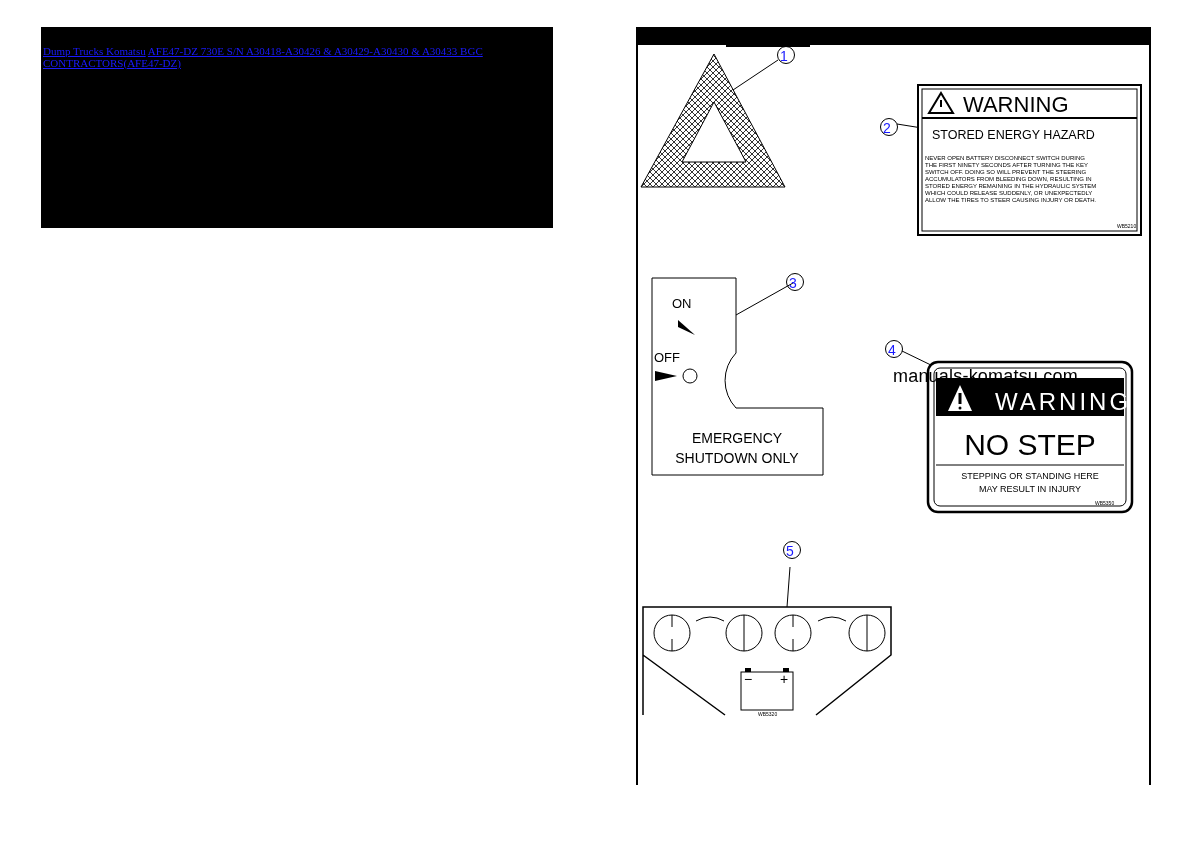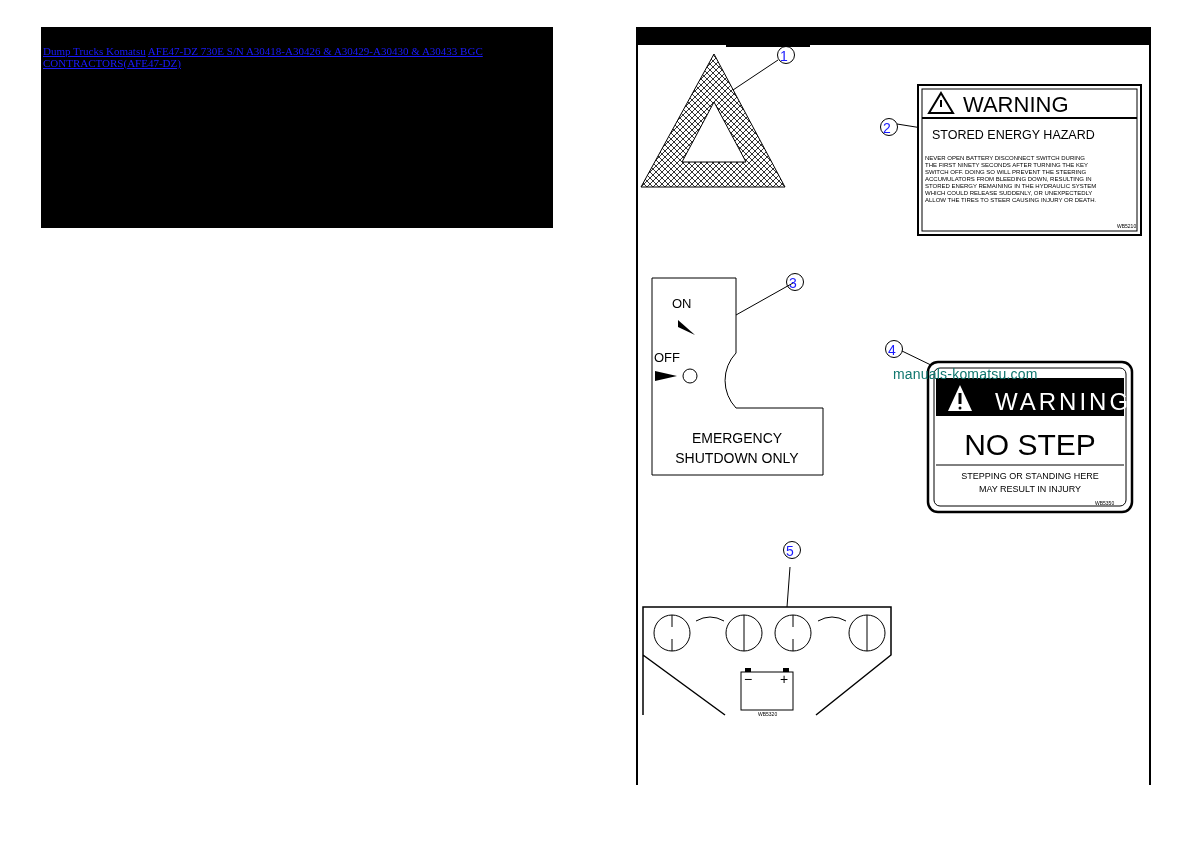--- a/index.html
+++ b/index.html
@@ -6,21 +6,21 @@
   body { width:1190px; height:842px; position:relative; overflow:hidden; font-family:"Liberation Sans", sans-serif; }
   .left-box { position:absolute; left:41px; top:27px; width:512px; height:201px; background:#000000; }
   .title-link { position:absolute; left:2px; top:18px; width:500px; font-family:"Liberation Serif", serif; font-size:11px; line-height:12px; color:#1a1aff; }
   .title-link a { color:#1a1aff; text-decoration:underline; }
   .panel { position:absolute; left:636px; top:27px; width:511px; height:758px; border-left:2px solid #000; border-right:2px solid #000; box-sizing:content-box; }
   .panel-header { position:absolute; left:-2px; top:0; width:515px; height:18px; background:#000; }
   .panel-header-tab { position:absolute; left:88px; top:18px; width:84px; height:2px; background:#000; }
   .fig { position:absolute; }
   .callout { position:absolute; width:16px; height:16px; border:1px solid #000; border-radius:50%; background:transparent; }
   .callout span { position:absolute; left:2px; top:2px; font-size:14px; line-height:14px; color:#1a1aff; }
-  .watermark { position:absolute; left:893px; top:366px; font-size:14px; color:#0f766e; background:transparent; letter-spacing:0.2px; }
+  .watermark { position:absolute; left:893px; top:366px; font-size:18px; color:#000000; background:transparent; letter-spacing:0.2px; }
   svg text { font-family:"Liberation Sans", sans-serif; }
 </style>
 </head>
 <body>
 
 <div class="left-box">
   <div class="title-link">
     <a href="#">Dump Trucks Komatsu</a>
     <a href="#">AFE47-DZ 730E S/N A30418-A30426 &amp; A30429-A30430 &amp; A30433 BGC CONTRACTORS(AFE47-DZ)</a>
   </div>

